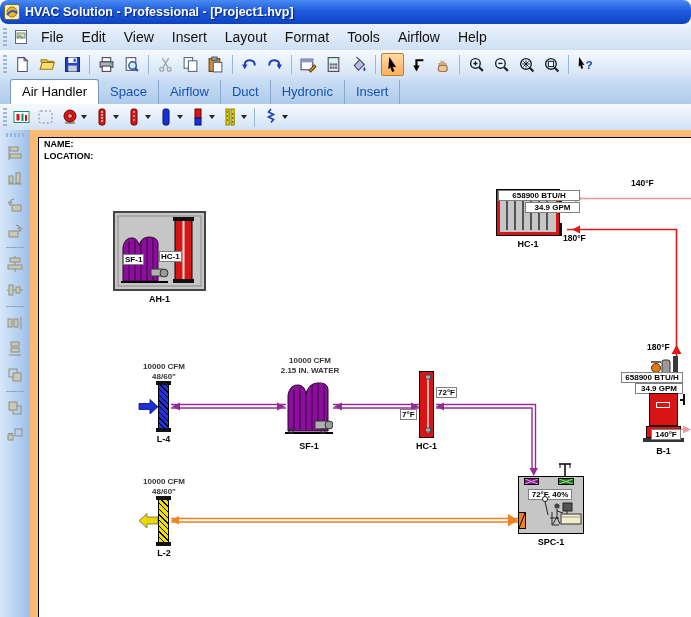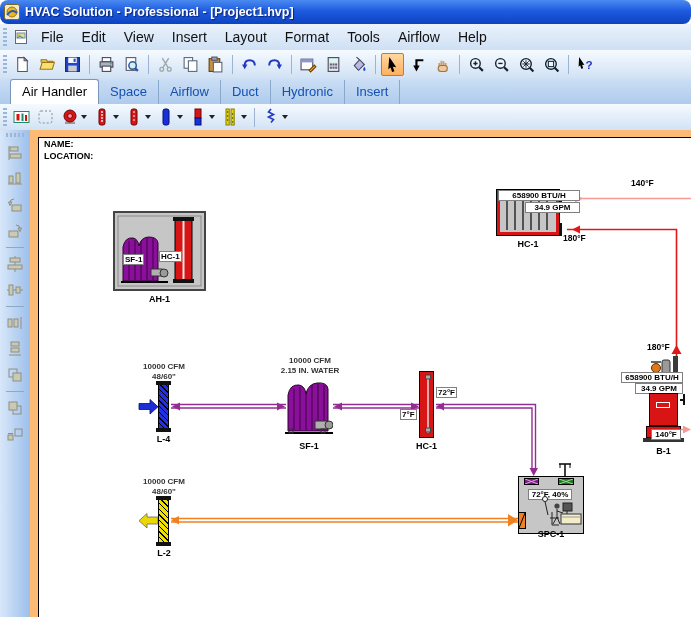--- a/index.html
+++ b/index.html
@@ -614,21 +614,21 @@
           <circle cx="26" cy="15" r="2.6" fill="#444"></circle>
           <path d="M26,18 V26 M26,20 L32,22 M26,26 L22,33 M26,26 L29,33" stroke="#222" fill="none"></path>
           <path d="M21,21 V34 M19,27 H28 M21,34 H28" stroke="#222" fill="none"></path>
           <rect x="32" y="12" width="9" height="8" fill="#555" stroke="#222"></rect>
           <line x1="36" y1="20" x2="36" y2="23" stroke="#222"></line>
           <rect x="30" y="23" width="20" height="10" fill="#f2ecc8" stroke="#333"></rect>
           <line x1="30" y1="26" x2="50" y2="26" stroke="#999"></line>
         </svg>
         <circle></circle>
       </div>
-      <div class="cap" style="left:486px;top:391px;width:52px">SPC-1</div>
+      <div class="cap" style="left:486px;top:399px;width:52px">SPC-1</div>
 
       <div class="vtxt" style="left:94px;top:339px;width:62px">10000 CFM</div>
       <div class="vtxt" style="left:94px;top:349px;width:62px">48/60"</div>
       <div style="left:117px;top:358px;width:15px;height:4px" class="capbar"></div>
       <div class="hatch-yel" style="left:119px;top:362px;width:11px;height:42px;border-left:1px solid #000;border-right:1px solid #000"></div>
       <div style="left:117px;top:404px;width:15px;height:4px" class="capbar"></div>
       <div class="cap" style="left:110px;top:410px;width:30px">L-2</div>
 
     </div>
   </div>

